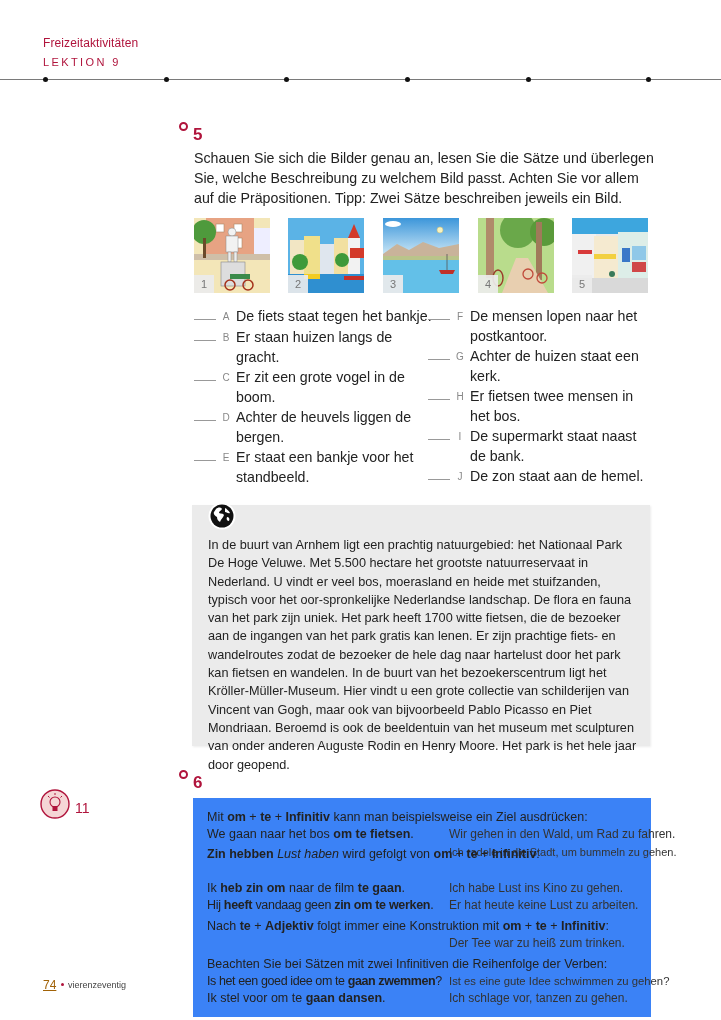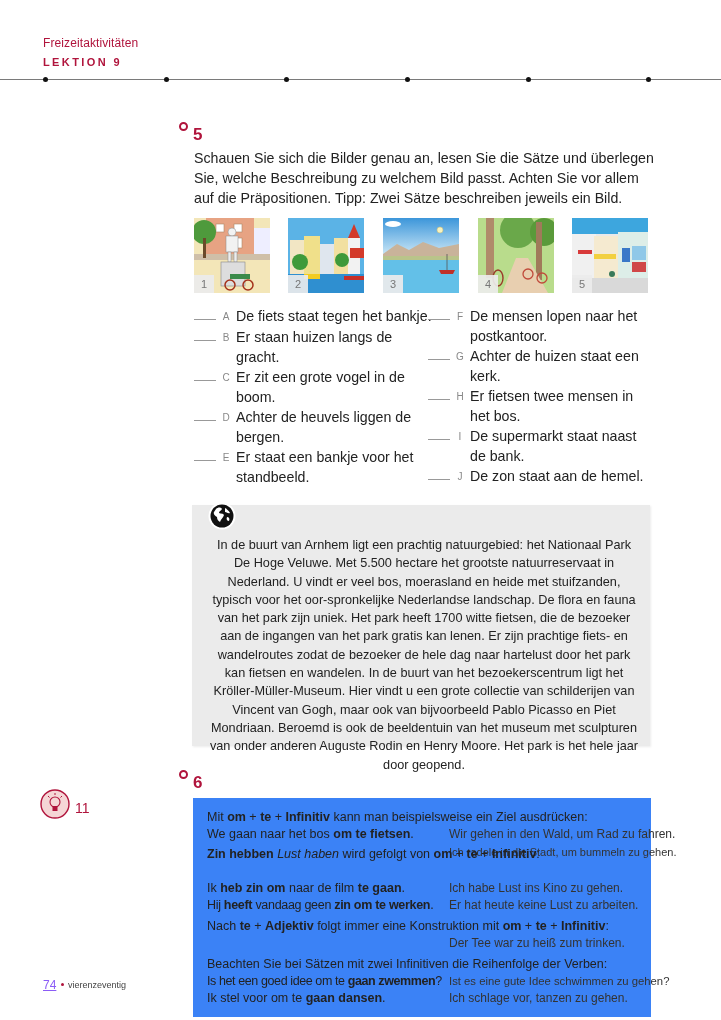--- a/index.html
+++ b/index.html
@@ -1,53 +1,53 @@
 <!DOCTYPE html>
 <html><head>
 <meta charset="utf-8">
 <style>
   html, body { margin:0; padding:0; background:#ffffff; }
   body { width:721px; height:1020px; position:relative; overflow:hidden;
          font-family:"Liberation Sans", sans-serif; color:#222; }
   .abs { position:absolute; }
   .chapter { left:43px; top:36px; font-size:12px; color:#b0143c; letter-spacing:0.1px; }
-  .lektion { left:43px; top:56px; font-size:11px; font-weight:bold; color:#b0143c; letter-spacing:2.4px; }
+  .lektion { left:43px; top:56px; font-size:11px; font-weight:normal; color:#b0143c; letter-spacing:2.4px; }
   .rule { left:0; top:79px; width:721px; height:1px; background:#7a7a7a; }
   .dot { position:absolute; top:77px; width:5px; height:5px; border-radius:50%; background:#111; }
 
   .ex-marker { position:absolute; width:5px; height:5px; border:2px solid #b0143c; border-radius:50%; }
   .ex-num { position:absolute; font-size:17px; font-weight:bold; color:#b0143c; }
 
   .instruction { left:194px; top:148px; width:460px; font-size:14.2px; line-height:20px; color:#222; }
 
   .pics { left:194px; top:218px; width:460px; height:75px; }
   .pic { position:absolute; top:0; width:76px; height:75px; overflow:hidden; }
   .pic-num { position:absolute; left:0; bottom:0; width:20px; height:18px; background:rgba(235,235,235,0.92);
              color:#777; font-size:11px; line-height:18px; text-align:center; }
 
   .items-col { position:absolute; top:306px; width:240px; }
   .item { display:flex; align-items:flex-start; font-size:14.2px; line-height:20px; color:#222; }
   .blank { width:22px; height:1px; background:#999; margin-top:13px; margin-right:5px; flex-shrink:0; }
   .letter { width:10px; font-size:10px; color:#888; margin-top:1px; margin-right:5px; flex-shrink:0; text-align:center; }
   .item-text { flex:1; }
 
   .info-box { left:192px; top:505px; width:458px; height:241px; background:#ebebeb;
-              box-shadow: 1px 1px 2px rgba(0,0,0,0.08); text-align: center; }
+              box-shadow: 1px 1px 2px rgba(0,0,0,0.08); }
   .globe { position:absolute; left:16px; top:-3px; width:28px; height:28px; }
   .info-text { position:absolute; left:16px; top:31px; width:432px; font-size:12.7px; line-height:18.3px; color:#222; }
 
   .bulb { left:40px; top:789px; width:30px; height:30px; }
   .bulb-num { left:75px; top:800px; font-size:14px; color:#b0143c; }
 
   .grammar-box { left:193px; top:798px; width:458px; height:219px; background:#3b82f6; }
   .gline { position:absolute; left:14px; font-size:12.5px; line-height:17px; color:#222; white-space:nowrap; }
   .gline b { font-weight:bold; }
   .gtrans { position:absolute; left:256px; font-size:12px; line-height:17px; color:#333; white-space:nowrap; }
 
-  .footer-num { left:43px; top:978px; font-size:12px; color:#8b5cf6;text-decoration:underline; }
+  .footer-num { left:43px; top:978px; font-size:12px; color:#a16207;text-decoration:underline; }
   .footer-dot { left:61px; top:983px; width:3px; height:3px; border-radius:50%; background:#b0143c; }
   .footer-word { left:68px; top:980px; font-size:9px; color:#444; }
 </style>
 </head>
 <body>
 
 <div class="abs chapter">Freizeitaktivitäten</div>
 <div class="abs lektion">LEKTION 9</div>
 <div class="abs rule"></div>
 <span class="dot" style="left:43px"></span>

